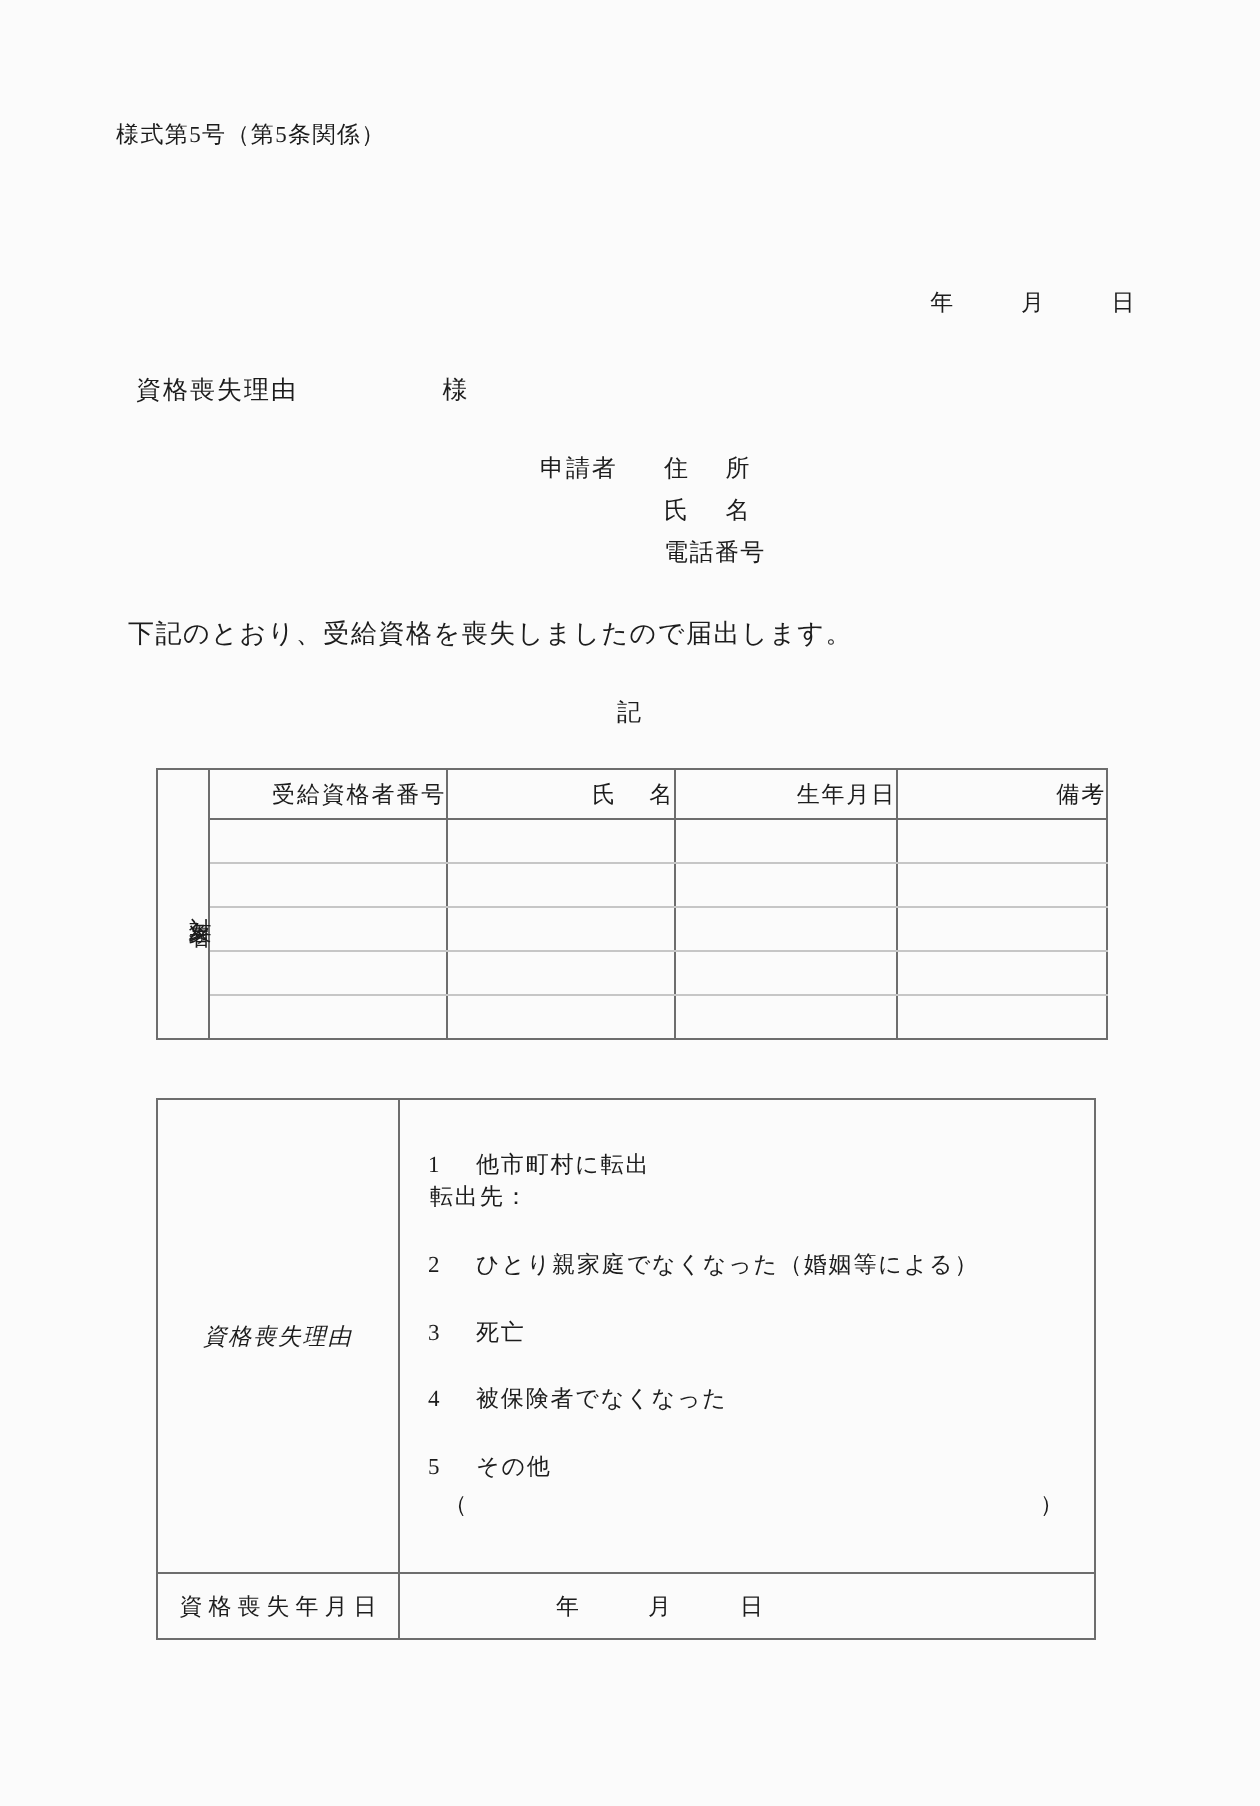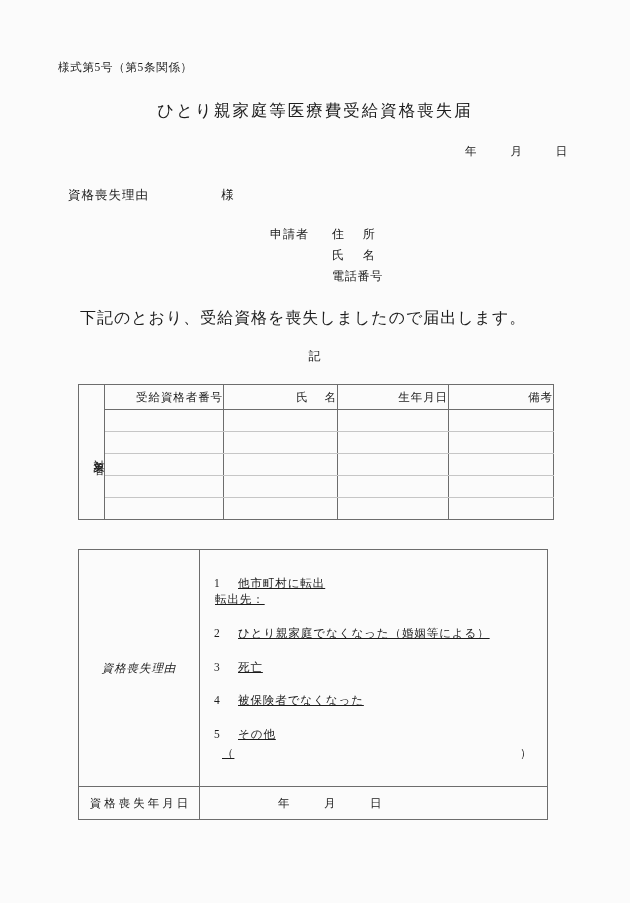--- a/index.html
+++ b/index.html
@@ -77,23 +77,23 @@
     width: 62px;
     flex: 0 0 62px;
   }
   .applicant .field {
     letter-spacing: 0.06em;
   }
   .applicant .field .sp { display: inline-block; width: 18px; }
 
   .statement {
     position: absolute;
-    left: 80px;
+    left: 64px;
     top: 308px;
-    font-size: 16px;
+    font-size: 13px;
     letter-spacing: 0.06em;
     white-space: nowrap;
   }
   .ki-mark {
     position: absolute;
     left: 0;
     right: 0;
     top: 348px;
     text-align: center;
     font-size: 12px;
@@ -178,21 +178,20 @@
     text-align: left;
     padding-left: 78px;
     height: 32px;
   }
   .date-body .gap { display: inline-block; width: 26px; }
 
   .reason-item {
     line-height: 1.45;
     margin-bottom: 17px;
     white-space: nowrap;
-    text-decoration: underline;
   }
   .reason-item:last-child { margin-bottom: 0; }
   .reason-item .num { display: inline-block; width: 24px; }
   .reason-sub {
     display: block;
     margin-left: 1px;
     white-space: nowrap;
   }
   .paren-line {
     display: block;
@@ -207,21 +206,20 @@
     top: 0;
   }
 </style>
 </head>
 <body>
 
 <div class="page">
 
   <div class="form-code">様式第5号（第5条関係）</div>
 
-  <div class="doc-title">ひとり親家庭等医療費受給資格喪失届</div>
 
   <div class="date-line">
     <span>年</span>
     <span class="gap"></span>
     <span>月</span>
     <span class="gap"></span>
     <span>日</span>
   </div>
 
   <div class="addressee">

